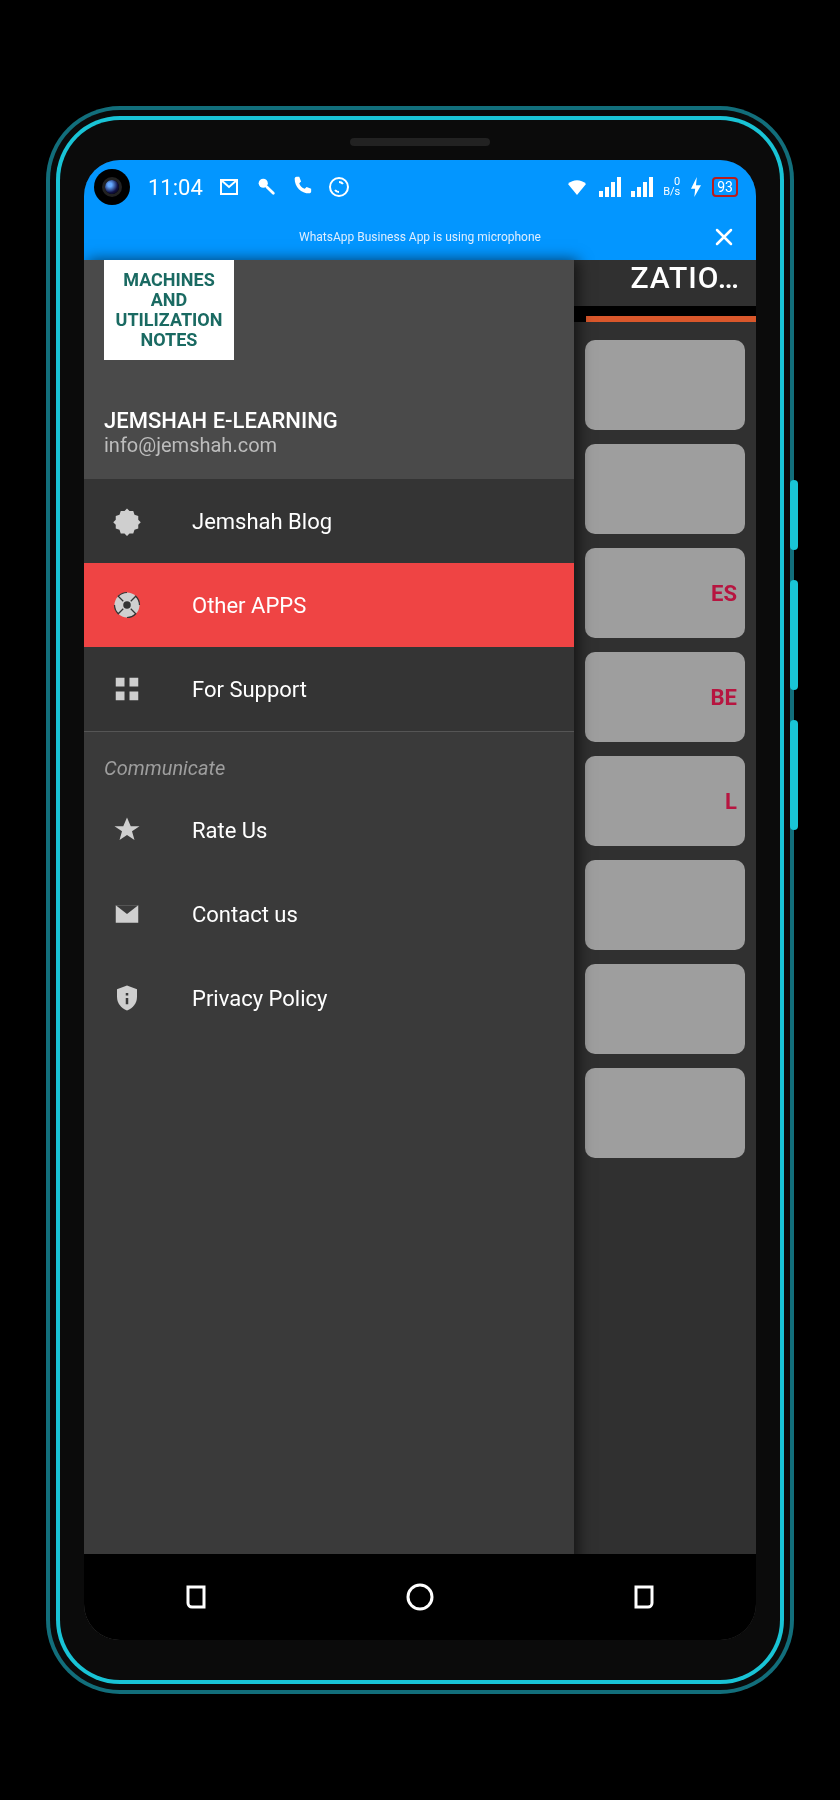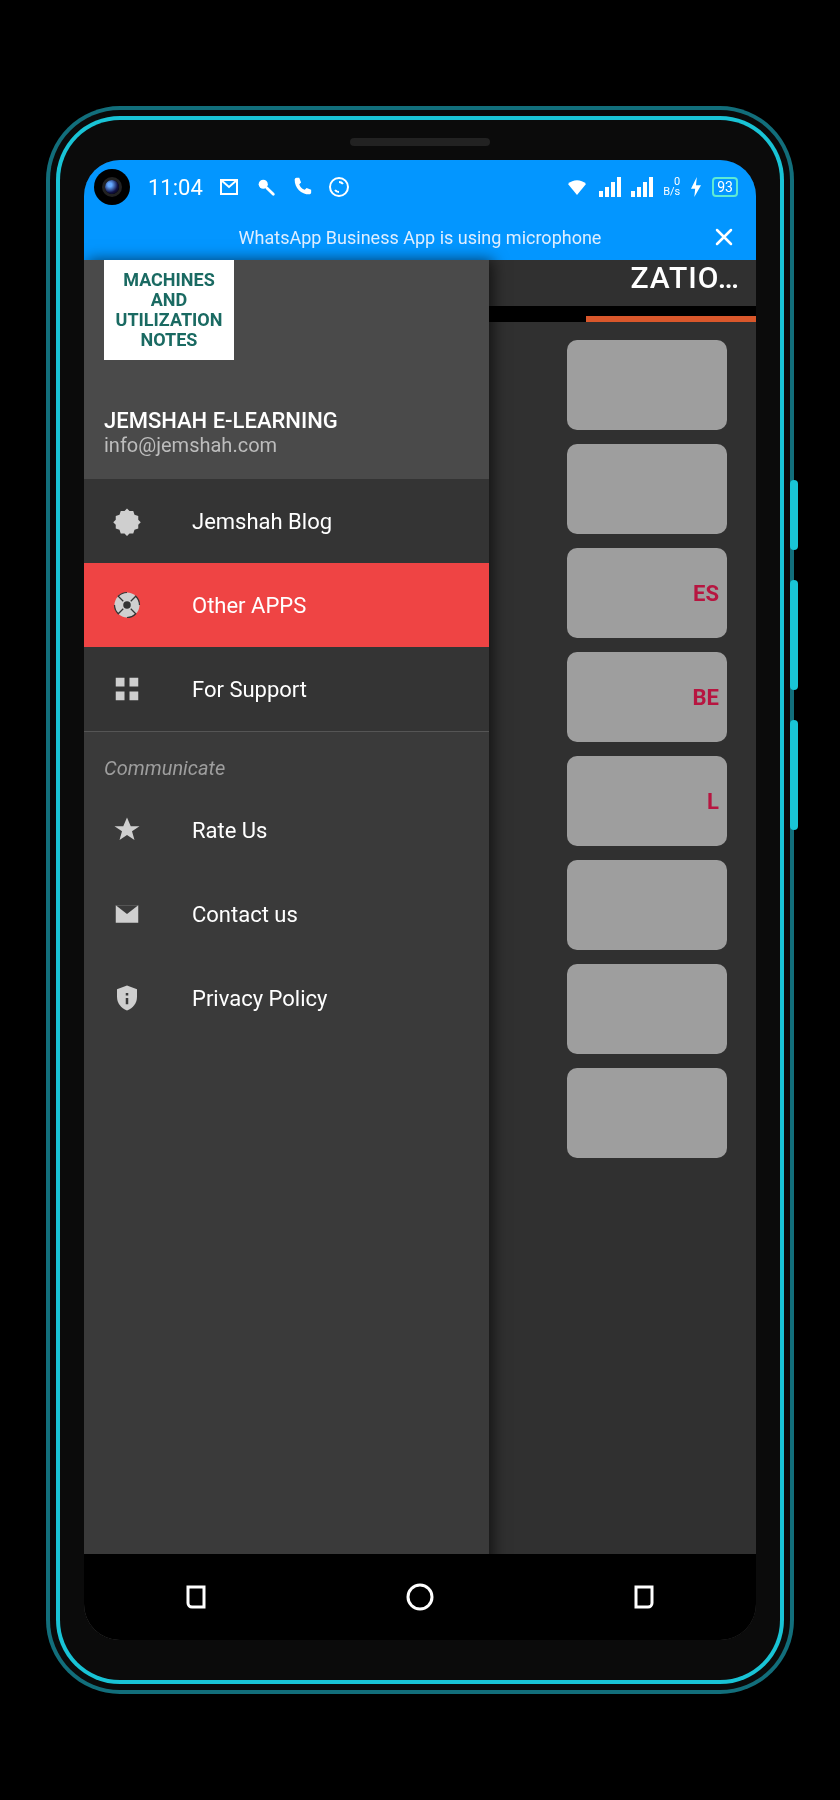--- a/index.html
+++ b/index.html
@@ -29,50 +29,50 @@
     height:54px; background:#0396ff; display:flex; align-items:center;
     color:#fff; font-size:22px; font-weight:400; padding:0 18px 0 64px;
     position:relative;
   }
   .camera { position:absolute; left:10px; top:50%; transform:translateY(-50%);
     width:36px; height:36px; border-radius:50%; background:#000;
     display:flex; align-items:center; justify-content:center; }
   .camera::after { content:""; width:14px; height:14px; border-radius:50%;
     background:radial-gradient(circle at 35% 35%, #6af 15%, #114 60%, #000 100%);
     box-shadow:0 0 0 3px #222; }
-  .status-left { display:flex; align-items:center; gap:14px; }
+  .status-left { display:flex; align-items:flex-start; gap:14px; }
   .status-right { margin-left:auto; display:flex; align-items:center; gap:10px; }
   .ic { display:inline-flex; align-items:center; justify-content:center; }
   .ic svg { fill:#fff; }
   .sig { display:inline-flex; align-items:flex-end; gap:2px; height:20px; }
   .sig i { width:4px; background:#fff; }
   .sig i:nth-child(1){height:6px}.sig i:nth-child(2){height:10px}.sig i:nth-child(3){height:15px}.sig i:nth-child(4){height:20px}
   .bs { font-size:11px; line-height:10px; text-align:right; }
   .bat { display:inline-flex; align-items:center; gap:2px;}
-  .bat-txt{font-size:14px;border:2px solid #5eead4;border-radius:4px;padding:0 3px;line-height:16px;}
+  .bat-txt{font-size:14px;border:2px solid #b91c1c;border-radius:4px;padding:0 3px;line-height:16px;}
 
   
   .notif {
     height:46px; background:#0396ff; color:#dfeeff;
-    display:flex; align-items:center; justify-content:center; font-size:18px;
+    display:flex; align-items:center; justify-content:center; font-size:12px;
     position:relative;
   }
   .notif .close { position:absolute; right:20px; top:50%; transform:translateY(-50%); }
 
   
   .app-under { position:absolute; left:0; right:0; top:100px; bottom:0; background:#303030; }
   .app-title { position:absolute; right:16px; top:0; color:#fff; font-size:30px; font-weight:500; letter-spacing:1px; }
   .tab-ind { position:absolute; top:56px; right:0; width:170px; height:6px; background:#d9572b; }
   .tab-bg  { position:absolute; top:46px; left:0; right:0; height:16px; background:#000; }
-  .cards { position:absolute; top:80px; right:29px; width:160px; display:flex; flex-direction:column; gap:14px;}
+  .cards { position:absolute; top:80px; right:11px; width:160px; display:flex; flex-direction:column; gap:14px;}
   .card { height:90px; background:#9e9e9e; border-radius:10px; color:#b71540; font-weight:700; font-size:22px;
     display:flex; align-items:center; justify-content:flex-end; padding-right:8px;}
 
   
-  .drawer { position:absolute; left:0; top:100px; bottom:0; width:405px;
+  .drawer { position:absolute; left:0; top:100px; bottom:0; width:490px;
     background:#3a3a3a; box-shadow:4px 0 14px rgba(0,0,0,.6); display:flex; flex-direction:column;}
   .drawer-header { background:#4a4a4a; padding:0 20px 22px 20px; }
   .logo { width:130px; height:100px; background:#fff; display:flex; flex-direction:column;
     align-items:center; justify-content:center; color:#1a6a62; font-family:"Times New Roman",serif;
     font-weight:700; font-size:18px; line-height:20px; text-align:center;}
   .org { color:#fff; font-size:22px; margin-top:48px; font-weight:500;}
   .mail{ color:#bdbdbd; font-size:20px; }
 
   .sec1 { background:#343434; }
   .item { display:flex; align-items:center; height:84px; padding-left:26px; gap:48px; color:#fff; font-size:22px;}

